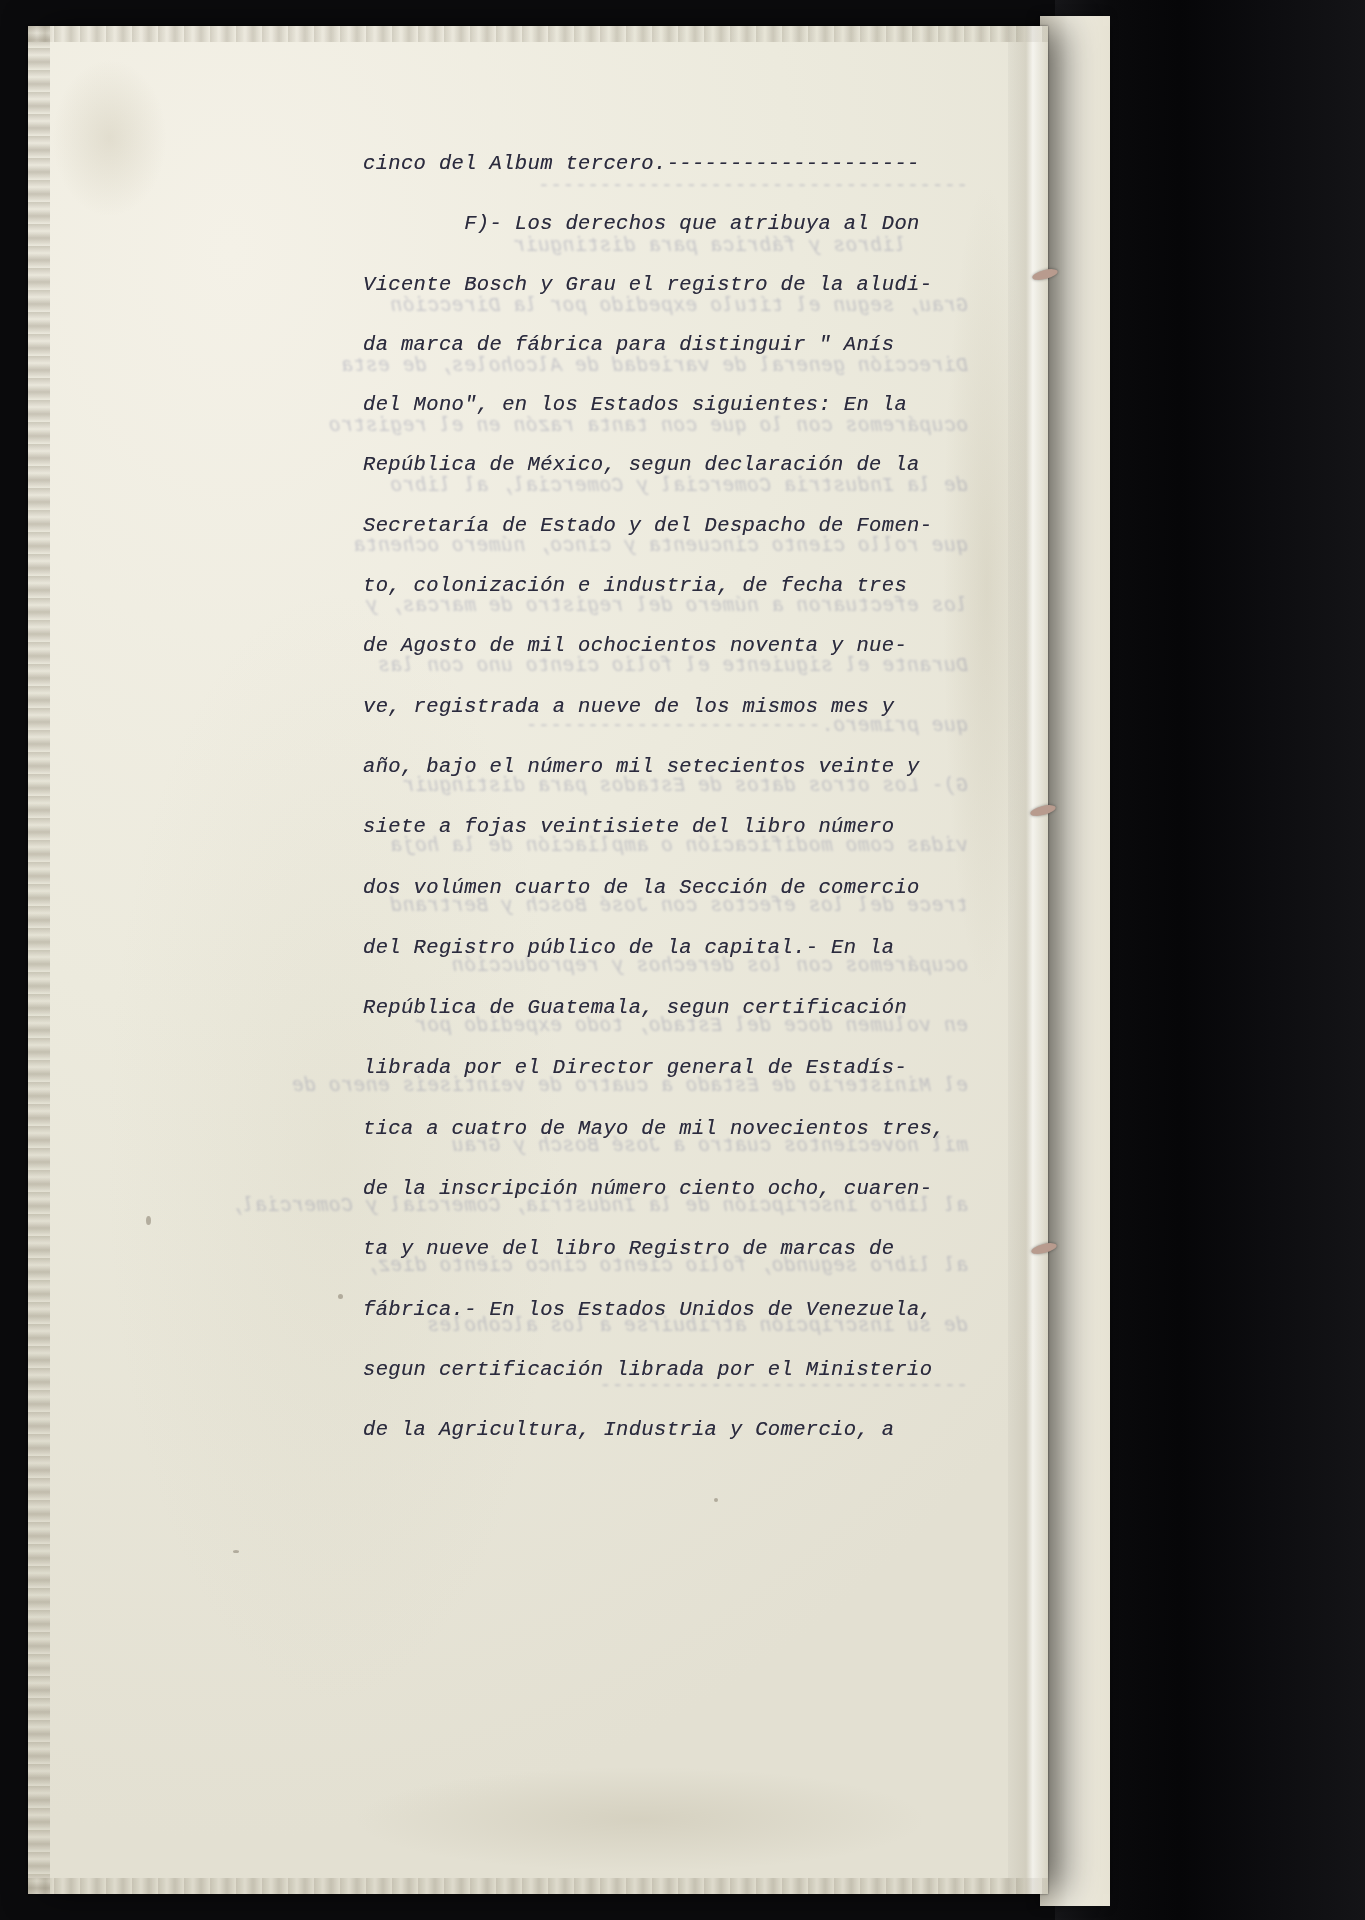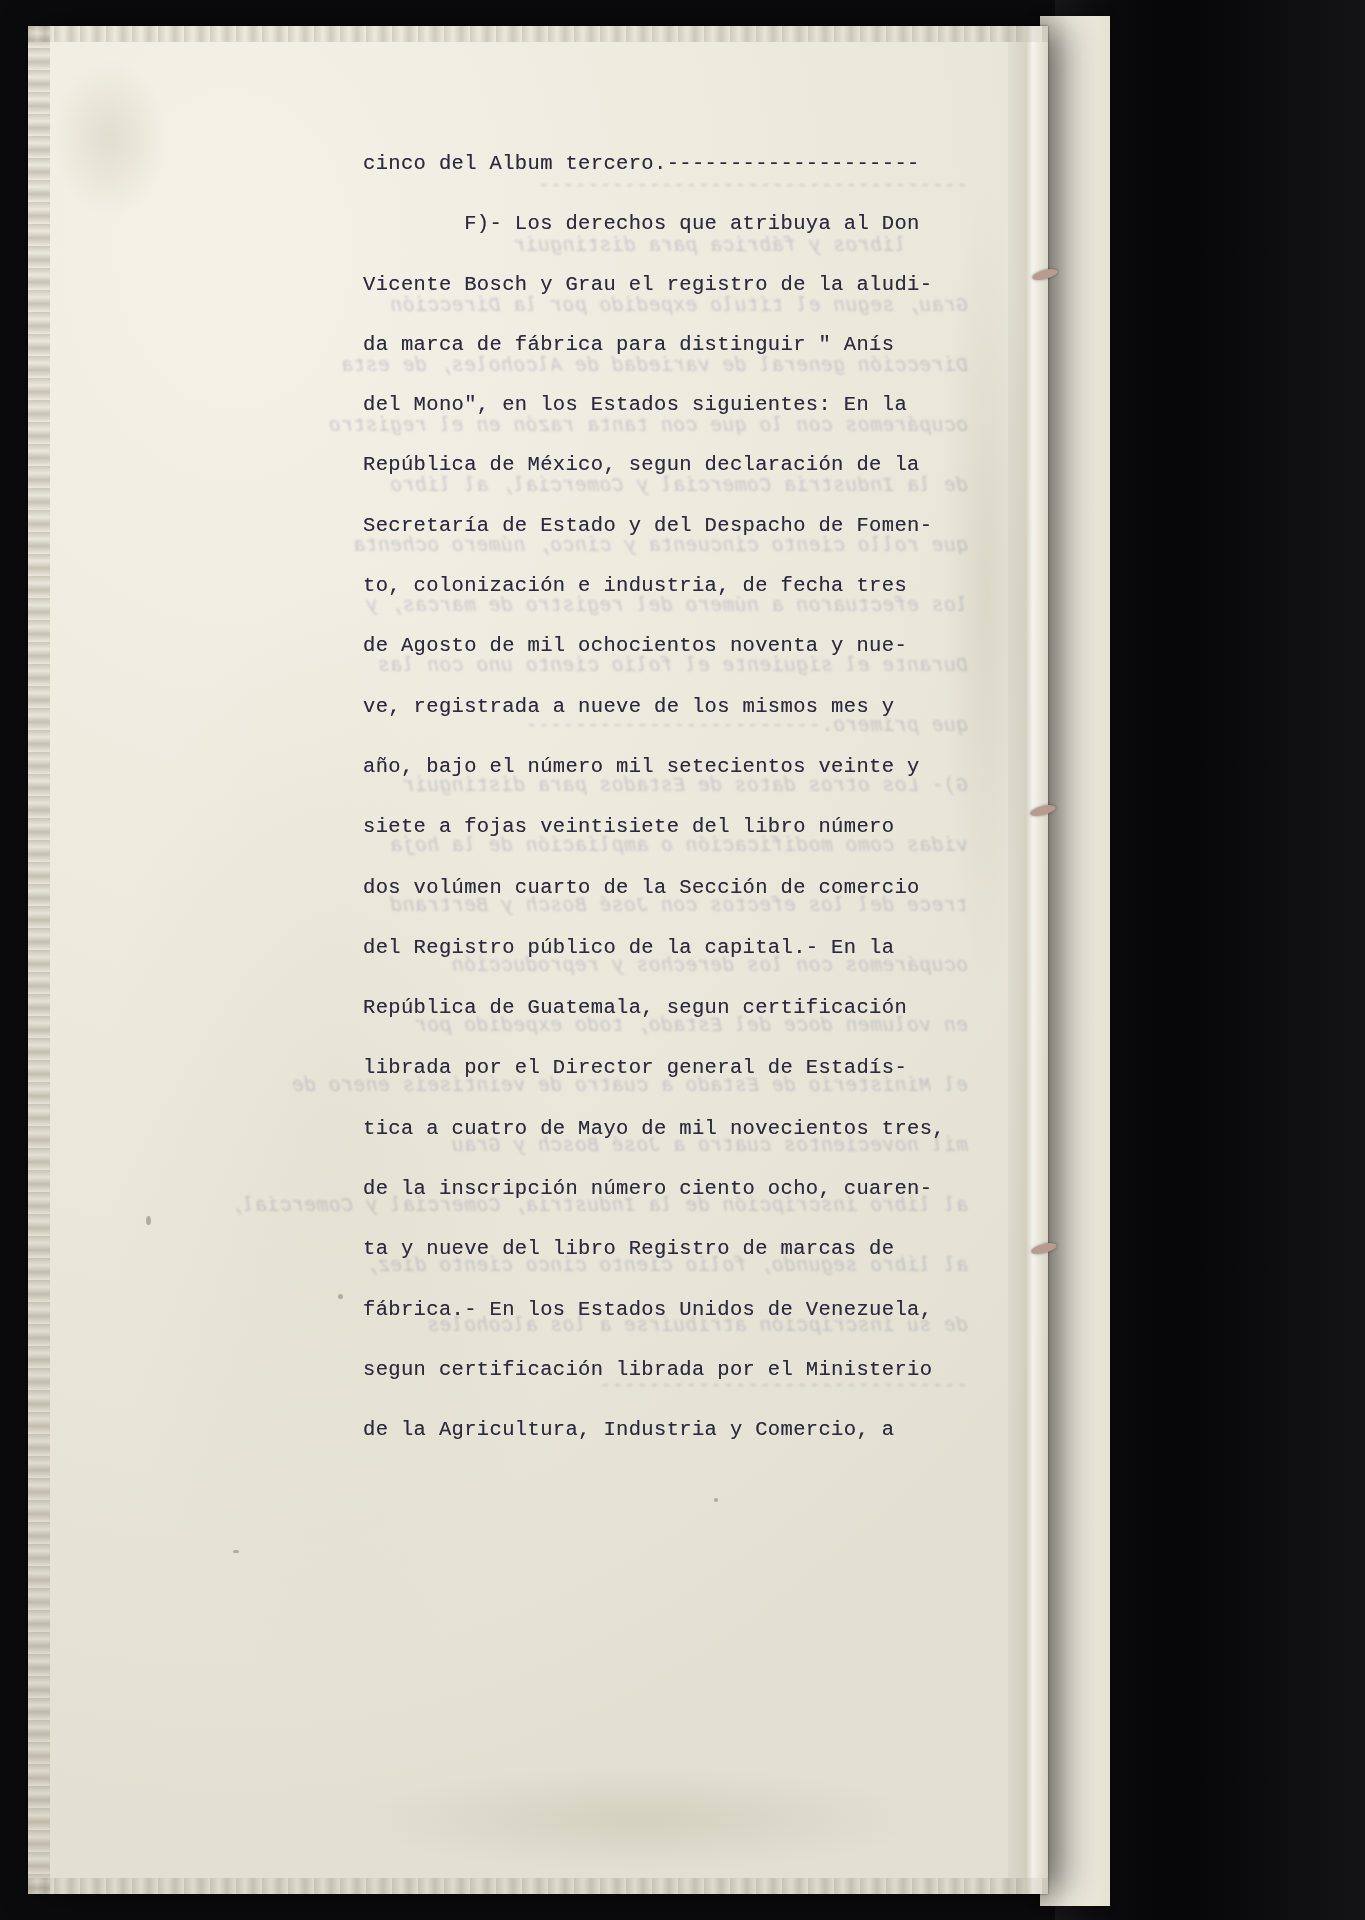--- a/index.html
+++ b/index.html
@@ -155,20 +155,21 @@
   
   .typescript {
     position: absolute;
     left: 335px;
     top: 108px;
     width: 640px;
     color: #2b2b3d;
     font-size: 20.5px;
     line-height: 60.3px;
     letter-spacing: 0.35px;
+    font-style: italic;
     white-space: pre;
   }
   .typescript .ln {
     display: block;
     text-shadow: 0 0 0.6px rgba(40,40,70,0.5);
   }
 
   
   .speck {
     position: absolute;

